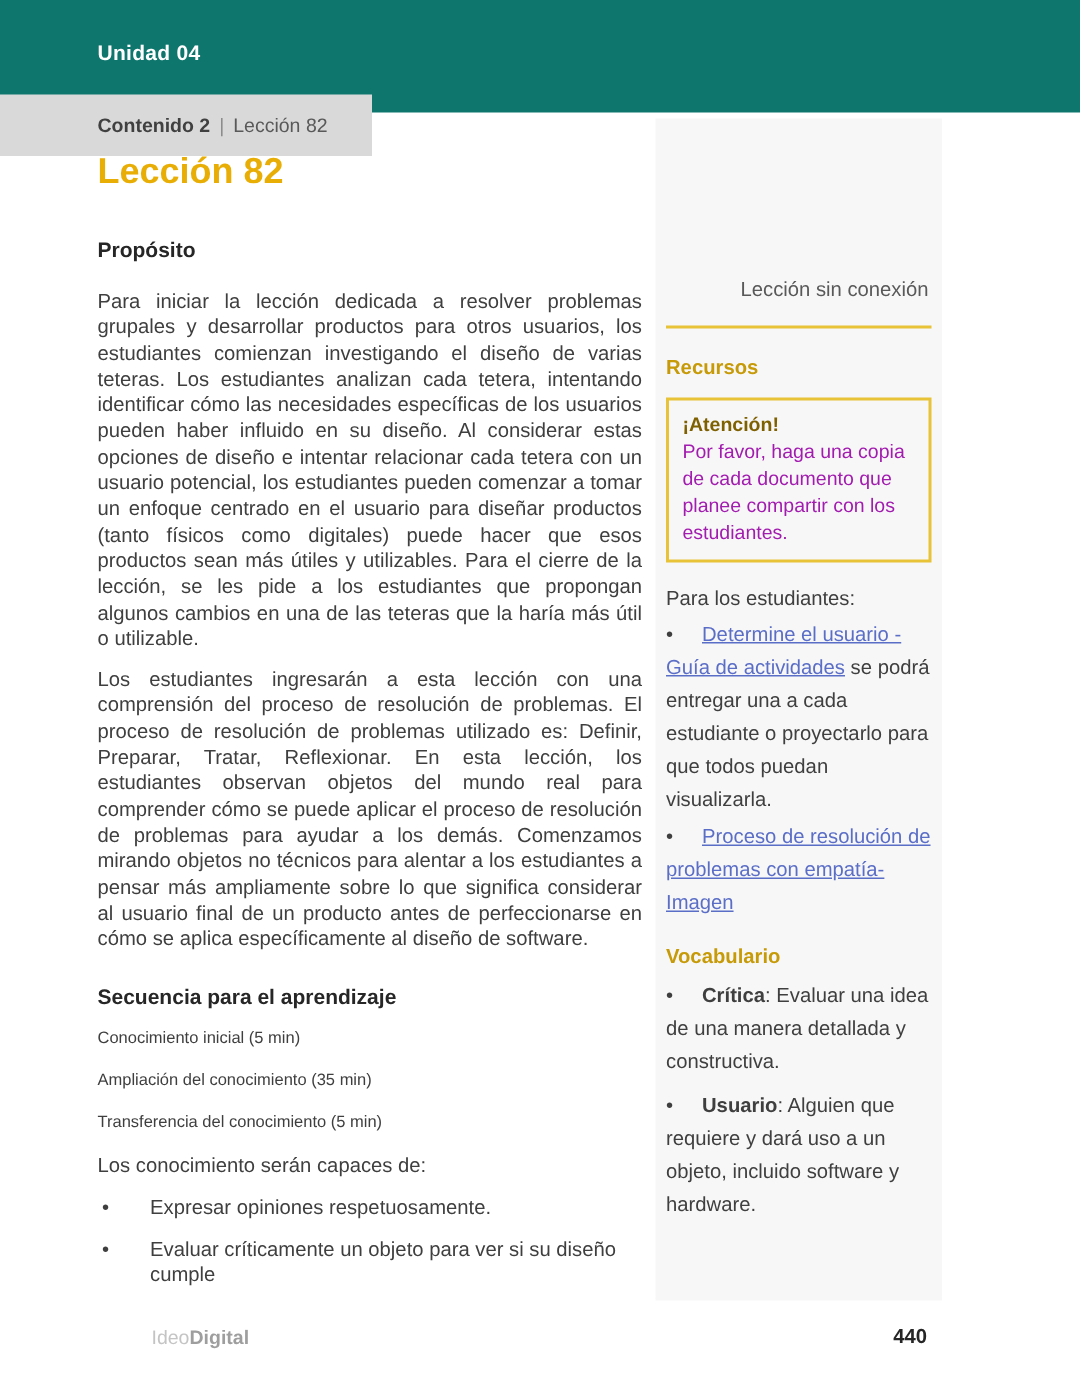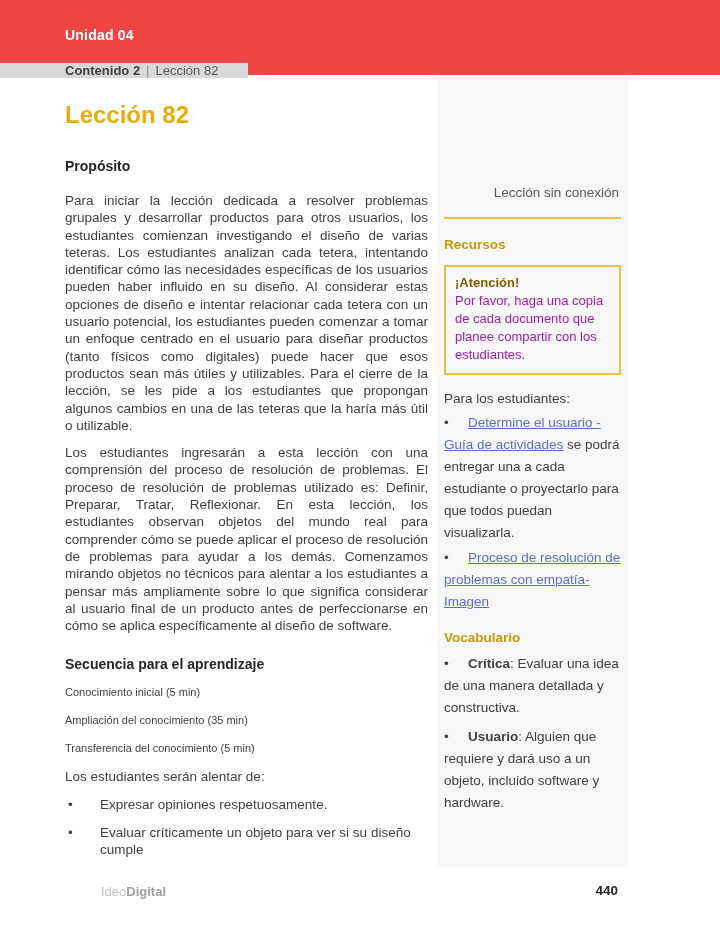--- a/index.html
+++ b/index.html
@@ -4,24 +4,24 @@
 <style>
   * { margin:0; padding:0; box-sizing:border-box; }
   html,body { background:#ffffff; }
   body { font-family:"Liberation Sans", sans-serif; }
   .page {
     position:relative; width:720px; height:932px; background:#ffffff;
     overflow:hidden; margin:0 auto;
   }
 
   
-  .header-band { position:absolute; left:0; top:0; width:720px; height:75px; background:#ef4444; }
+  .header-band { position:absolute; left:0; top:0; width:720px; height:75px; background:#0f766e; }
   .unit-label { position:absolute; left:65px; top:27px; color:#ffffff; font-weight:bold; font-size:14px; letter-spacing:.2px; }
   .breadcrumb-tab {
-    position:absolute; left:0; top:63px; width:248px; height:15px; background:#D9D9D9;
+    position:absolute; left:0; top:63px; width:248px; height:41px; background:#D9D9D9;
     display:flex; align-items:center; padding-left:65px; font-size:13px; z-index:2;
   }
   .crumb-content { font-weight:bold; color:#404040; }
   .crumb-sep { color:#8C8C8C; margin:0 6px; }
   .crumb-lesson { color:#595959; }
 
   
   .main-col { position:absolute; left:65px; top:100px; width:363px; color:#3F3F3F; }
   .lesson-number { font-size:24px; font-weight:bold; color:#E9AE06; line-height:30px; }
   .lesson-title { font-size:29px; font-weight:normal; color:#F1C232; line-height:36px; margin-top:22px; }
@@ -82,21 +82,21 @@
 
     <div class="h-small purpose-heading">Propósito</div>
     <p class="body-para first">Para iniciar la lección dedicada a resolver problemas grupales y desarrollar productos para otros usuarios, los estudiantes comienzan investigando el diseño de varias teteras. Los estudiantes analizan cada tetera, intentando identificar cómo las necesidades específicas de los usuarios pueden haber influido en su diseño. Al considerar estas opciones de diseño e intentar relacionar cada tetera con un usuario potencial, los estudiantes pueden comenzar a tomar un enfoque centrado en el usuario para diseñar productos (tanto físicos como digitales) puede hacer que esos productos sean más útiles y utilizables. Para el cierre de la lección, se les pide a los estudiantes que propongan algunos cambios en una de las teteras que la haría más útil o utilizable.</p>
     <p class="body-para">Los estudiantes ingresarán a esta lección con una comprensión del proceso de resolución de problemas. El proceso de resolución de problemas utilizado es: Definir, Preparar, Tratar, Reflexionar. En esta lección, los estudiantes observan objetos del mundo real para comprender cómo se puede aplicar el proceso de resolución de problemas para ayudar a los demás. Comenzamos mirando objetos no técnicos para alentar a los estudiantes a pensar más ampliamente sobre lo que significa considerar al usuario final de un producto antes de perfeccionarse en cómo se aplica específicamente al diseño de software.</p>
 
     <div class="h-small sequence-heading">Secuencia para el aprendizaje</div>
     <p class="sequence-item">Conocimiento inicial (5 min)</p>
     <p class="sequence-item">Ampliación del conocimiento (35 min)</p>
     <p class="sequence-item">Transferencia del conocimiento (5 min)</p>
 
-    <p class="objectives-intro">Los estudiantes serán alentar de:</p>
+    <p class="objectives-intro">Los conocimiento serán capaces de:</p>
     <ul class="objectives-list">
       <li>Expresar opiniones respetuosamente.</li>
       <li>Evaluar críticamente un objeto para ver si su diseño cumple</li>
     </ul>
   </div>
 
   <div class="sidebar-panel">
     <div class="offline-label">Lección sin conexión</div>
     <hr class="gold-divider">
 

